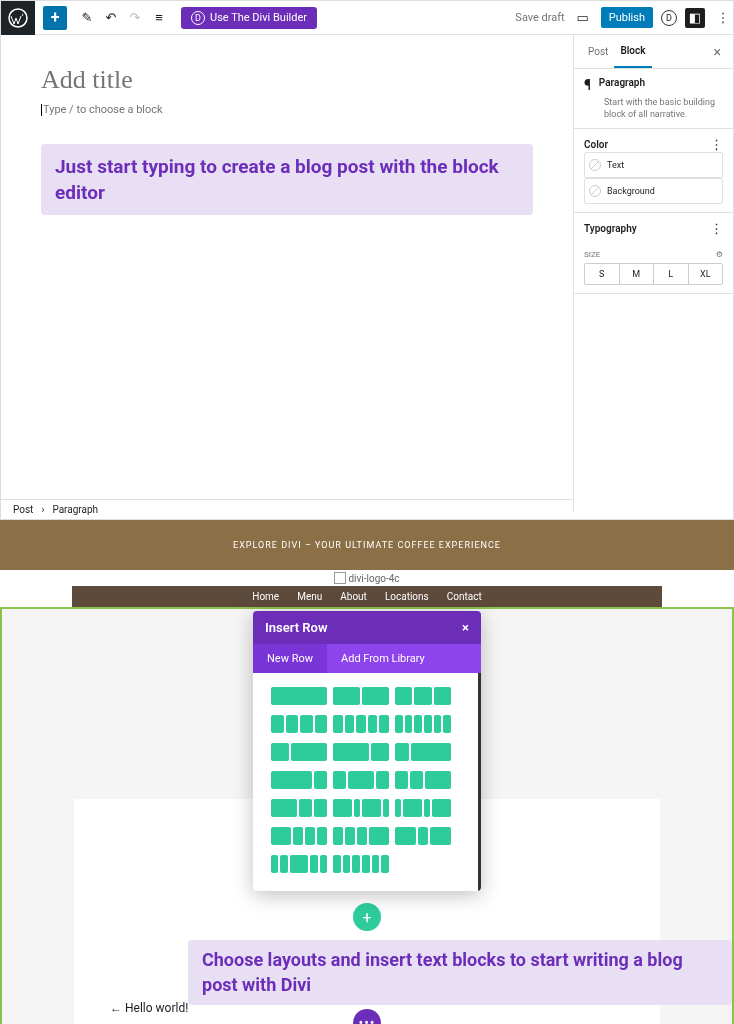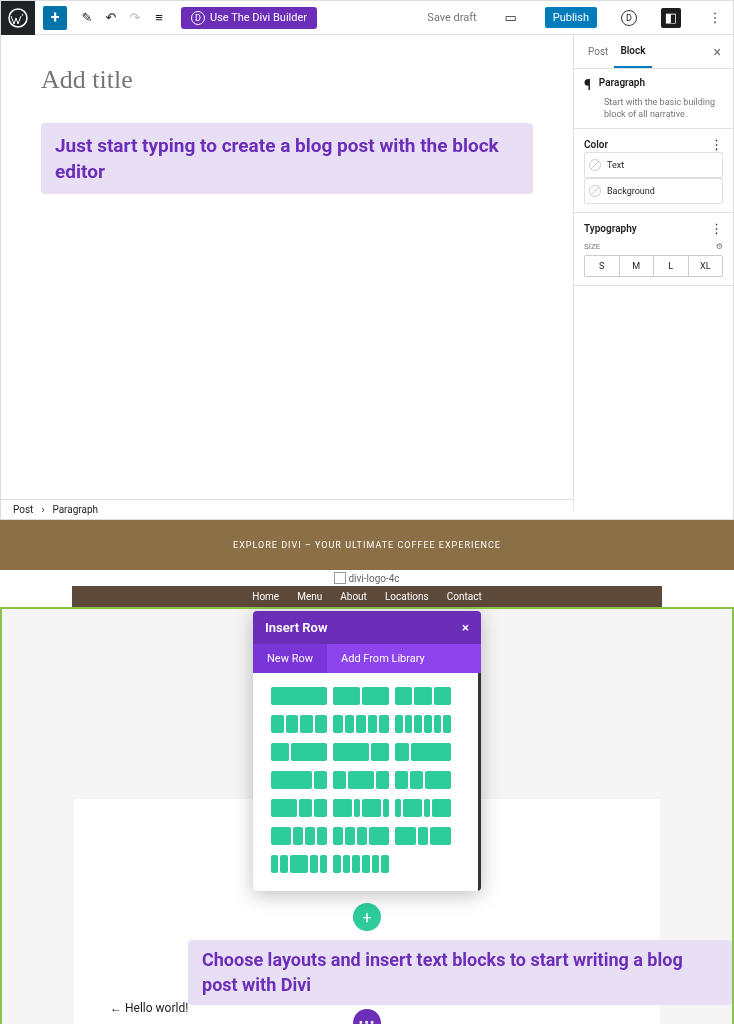--- a/index.html
+++ b/index.html
@@ -7,21 +7,21 @@
 
 
 .wp-editor { border: 1px solid #ddd; position: relative; height: 520px; }
 .wp-toolbar { height: 34px; display: flex; align-items: center; border-bottom: 1px solid #e0e0e0; }
 .wp-logo { width: 34px; height: 34px; background: #1d2327; display: flex; align-items: center; justify-content: center; color: #fff; }
 .wp-logo svg { width: 20px; height: 20px; }
 .wp-add { width: 24px; height: 24px; background: #0073aa; color: #fff; display: flex; align-items: center; justify-content: center; border-radius: 2px; margin: 0 8px; font-size: 16px; font-weight: bold; }
 .wp-tool-icon { width: 24px; height: 24px; display: flex; align-items: center; justify-content: center; color: #1e1e1e; }
 .divi-btn { background: #6c2eb9; color: #fff; padding: 4px 10px; border-radius: 3px; font-size: 11px; margin-left: 10px; display: flex; align-items: center; gap: 5px; }
 .divi-btn-icon { width: 14px; height: 14px; border: 1.5px solid #fff; border-radius: 50%; display: flex; align-items: center; justify-content: center; font-size: 9px; }
-.wp-toolbar-right { margin-left: auto; display: flex; align-items: center; gap: 24px; padding-right: 8px; }
+.wp-toolbar-right { margin-left: auto; display: flex; align-items: center; gap: 8px; padding-right: 0; }
 .save-draft { color: #757575; font-size: 11px; }
 .publish-btn { background: #007cba; color: #fff; padding: 4px 8px; border-radius: 2px; font-size: 11px; }
 .top-icon { width: 20px; height: 20px; display: flex; align-items: center; justify-content: center; color: #1e1e1e; }
 .top-icon.dark { background: #1e1e1e; color: #fff; border-radius: 2px; }
 
 .wp-body { display: flex; height: 476px; }
 .wp-canvas { flex: 1; padding: 30px 40px; position: relative; }
 .add-title { font-size: 26px; color: #757575; font-family: Georgia, serif; font-weight: normal; }
 .type-hint { font-size: 11px; color: #757575; margin-top: 8px; }
 .type-hint::before { content: ""; display: inline-block; width: 1px; height: 12px; background: #000; margin-right: 1px; vertical-align: middle; }
@@ -35,21 +35,21 @@
 .sidebar-close { margin-left: auto; font-size: 14px; color: #757575; padding: 4px; }
 .sidebar-section { padding: 8px 10px; border-bottom: 1px solid #e0e0e0; }
 .para-header { display: flex; gap: 8px; align-items: flex-start; }
 .para-icon { font-size: 14px; font-weight: bold; }
 .para-title { font-size: 10px; font-weight: 600; }
 .para-desc { font-size: 9px; color: #757575; margin-top: 4px; line-height: 1.3; margin-left: 20px; }
 .section-header { display: flex; justify-content: space-between; align-items: center; }
 .section-title { font-size: 10px; font-weight: 600; }
 .color-row { display: flex; align-items: center; gap: 6px; padding: 6px 4px; border: 1px solid #e0e0e0; border-radius: 2px; margin-top: 0; font-size: 9px; }
 .color-swatch { width: 12px; height: 12px; border: 1px solid #ccc; border-radius: 50%; background: linear-gradient(135deg, #fff 48%, #ccc 50%, #fff 52%); }
-.size-label { font-size: 8px; color: #757575; margin-top: 6px; display: flex; justify-content: space-between; align-items: center; }
+.size-label { font-size: 8px; color: #757575; margin-top: 14px; display: flex; justify-content: space-between; align-items: center; }
 .size-buttons { display: flex; margin-top: 4px; border: 1px solid #ccc; border-radius: 2px; }
 .size-btn { flex: 1; text-align: center; font-size: 9px; padding: 5px 0; border-right: 1px solid #ccc; }
 .size-btn:last-child { border-right: none; }
 .adv-row { display: flex; justify-content: space-between; align-items: center; font-size: 10px; font-weight: 600; padding: 4px 0; }
 
 .breadcrumb { position: absolute; bottom: 0; left: 0; right: 160px; padding: 4px 12px; border-top: 1px solid #e0e0e0; font-size: 10px; display: flex; gap: 8px; align-items: center; background: #fff; }
 
 
 .divi-wrap { margin-top: 0; }
 .divi-banner { background: #8b6f47; color: #fff; text-align: center; font-size: 9px; letter-spacing: 1px; padding: 20px 0; }
@@ -98,20 +98,21 @@
       <span class="publish-btn">Publish</span>
       <span class="top-icon" style="border:1.5px solid #333;border-radius:50%;width:16px;height:16px;font-size:9px">D</span>
       <span class="top-icon dark">◧</span>
       <span class="top-icon">⋮</span>
     </div>
   </div>
 
   <div class="wp-body">
     <div class="wp-canvas">
       <div class="add-title">Add title</div>
+      <div class="type-hint">Type / to choose a block</div>
       <div class="annotation-1">Just start typing to create a blog post with the block editor</div>
     </div>
 
     <div class="wp-sidebar">
       <div class="sidebar-tabs">
         <div class="sidebar-tab">Post</div>
         <div class="sidebar-tab active">Block</div>
         <div class="sidebar-close">×</div>
       </div>
       <div class="sidebar-section">

